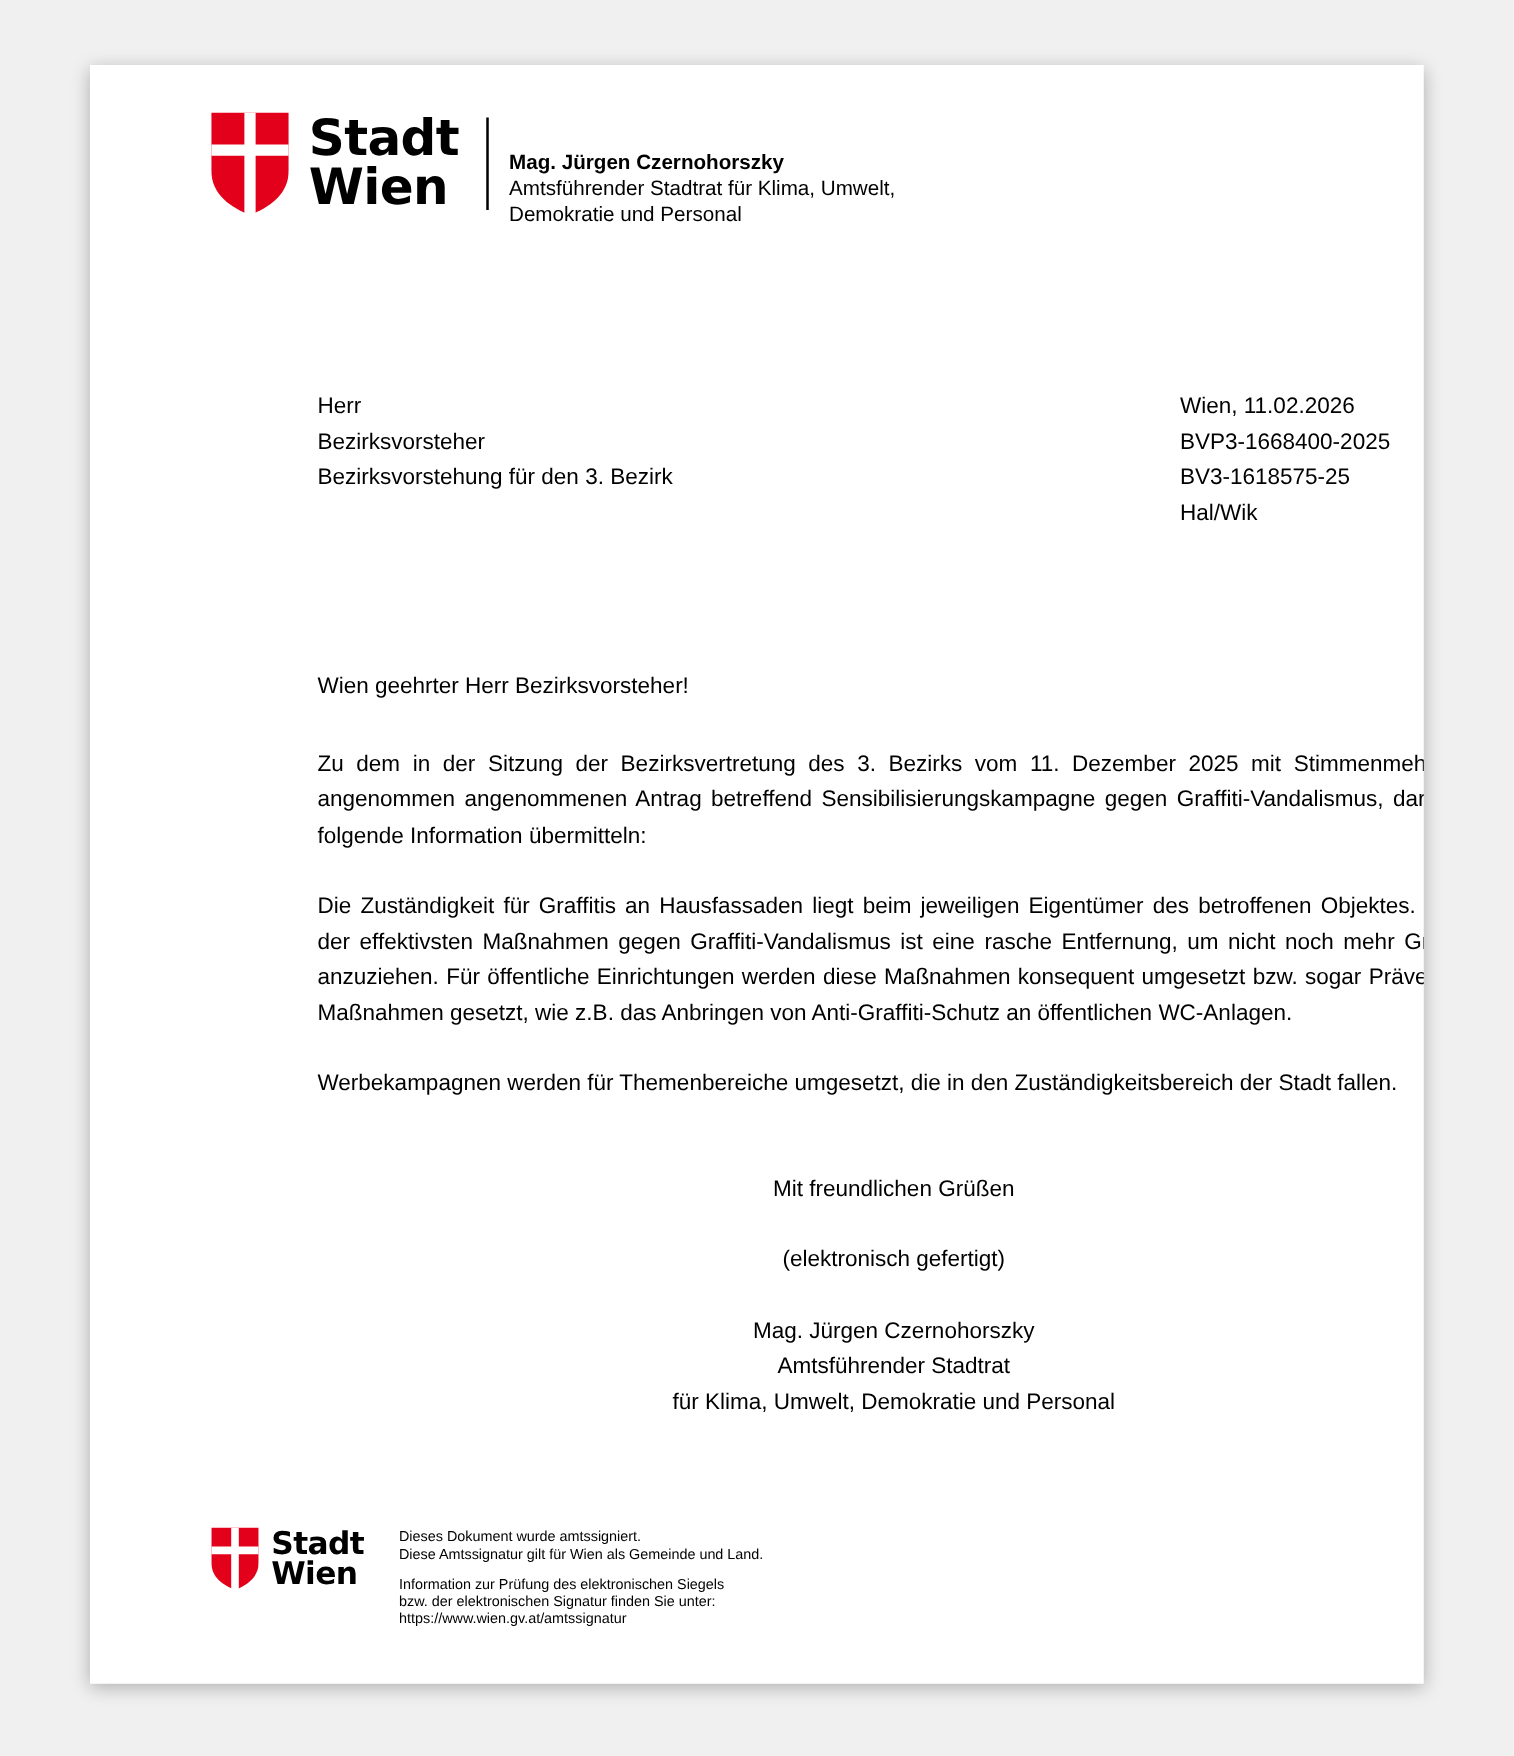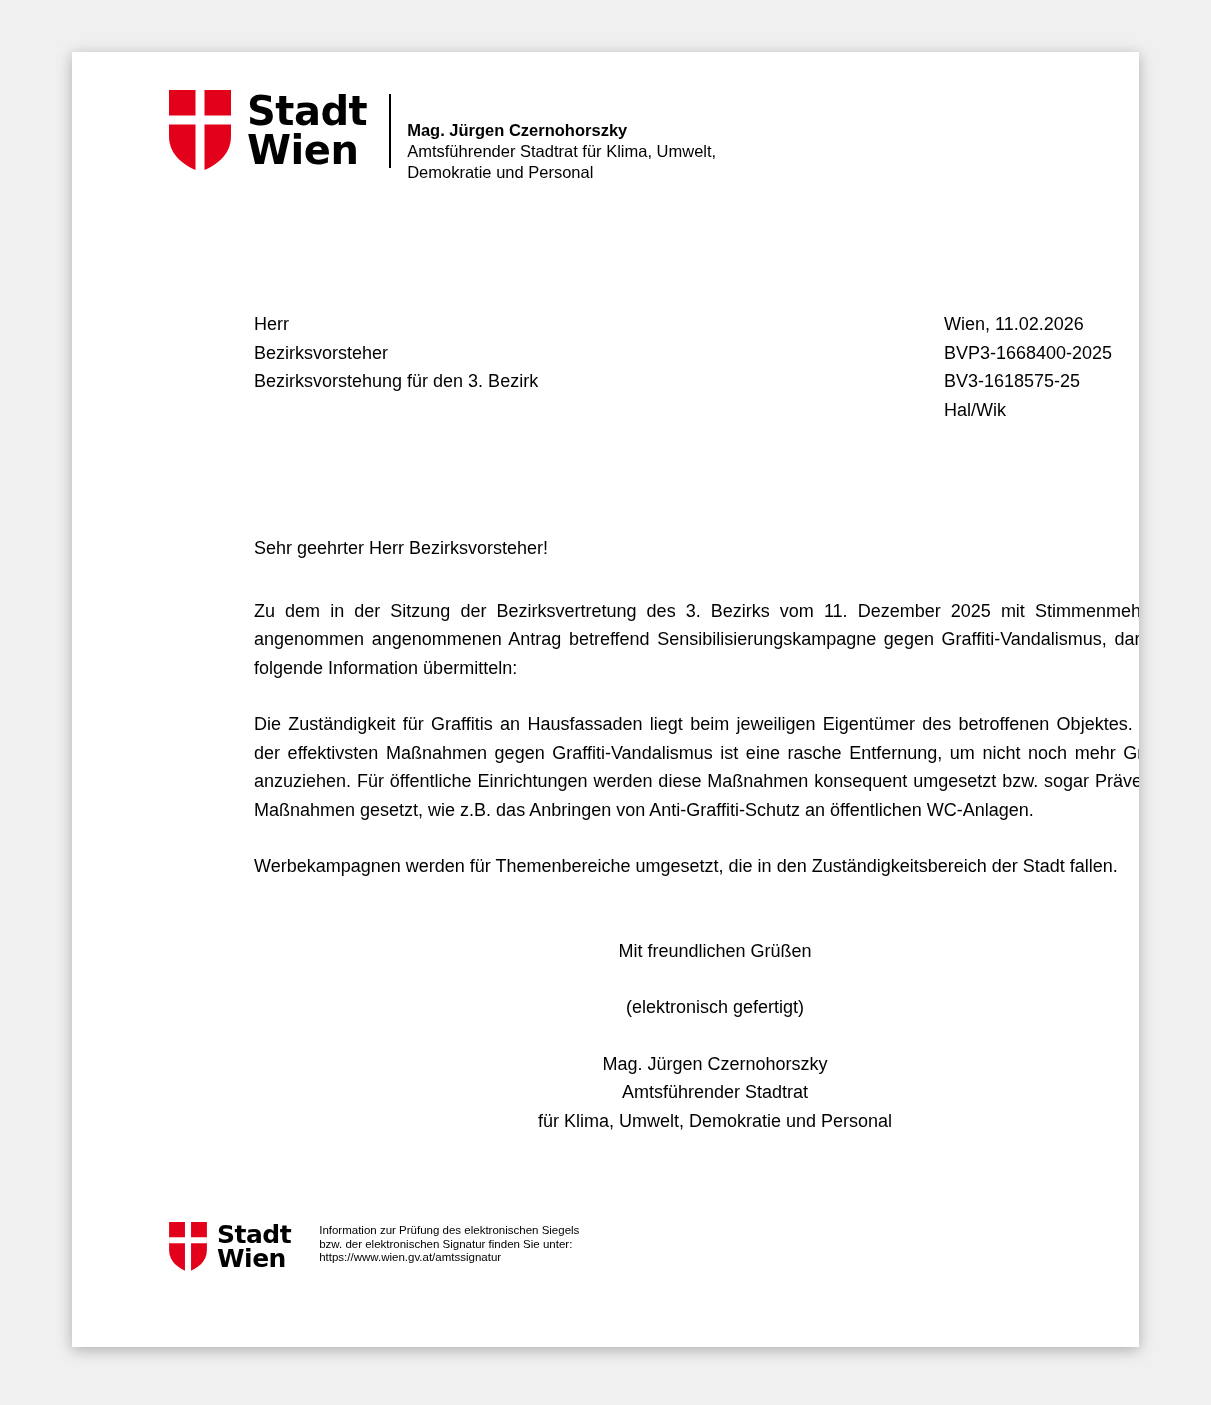--- a/index.html
+++ b/index.html
@@ -164,21 +164,21 @@
   </div>
 
   <div class="ref-block">
     <div>Wien, 11.02.2026</div>
     <div>BVP3-1668400-2025</div>
     <div>BV3-1618575-25</div>
     <div>Hal/Wik</div>
   </div>
 
   <div class="body-block">
-    <p class="salutation">Sehr geehrter Herr Bezirksvorsteher!</p>
+    <p class="salutation">Wien geehrter Herr Bezirksvorsteher!</p>
 
     <p class="para first">Zu dem in der Sitzung der Bezirksvertretung des 3. Bezirks vom 11. Dezember 2025 mit Stimmenmehrheit angenommen angenommenen Antrag betreffend Sensibilisierungskampagne gegen Graffiti-Vandalismus, darf ich folgende Information übermitteln:</p>
     <p class="para">Die Zuständigkeit für Graffitis an Hausfassaden liegt beim jeweiligen Eigentümer des betroffenen Objektes. Eine der effektivsten Maßnahmen gegen Graffiti-Vandalismus ist eine rasche Entfernung, um nicht noch mehr Graffiti anzuziehen. Für öffentliche Einrichtungen werden diese Maßnahmen konsequent umgesetzt bzw. sogar Präventiv-Maßnahmen gesetzt, wie z.B. das Anbringen von Anti-Graffiti-Schutz an öffentlichen WC-Anlagen.</p>
     <p class="para">Werbekampagnen werden für Themenbereiche umgesetzt, die in den Zuständigkeitsbereich der Stadt fallen.</p>
 
     <div class="closing-block">
       <p>Mit freundlichen Grüßen</p>
       <div class="gap-sm"></div>
       <p>(elektronisch gefertigt)</p>
       <div class="gap-sm"></div>
@@ -197,20 +197,24 @@
           <path d="M0 30 H62" stroke="#ffffff" stroke-width="10" fill="none"></path>
         </svg>
       </div>
       <div class="wordmark">
         <div>Stadt</div>
         <div>Wien</div>
       </div>
     </div>
     <div class="footer-text">
       <div class="grp">
+        <div>Dieses Dokument wurde amtssigniert.</div>
+        <div>Diese Amtssignatur gilt für Wien als Gemeinde und Land.</div>
+      </div>
+      <div class="grp">
         <div>Information zur Prüfung des elektronischen Siegels</div>
         <div>bzw. der elektronischen Signatur finden Sie unter:</div>
         <div>https://www.wien.gv.at/amtssignatur</div>
       </div>
     </div>
   </div>
 
 </div>
 
 </body></html>

